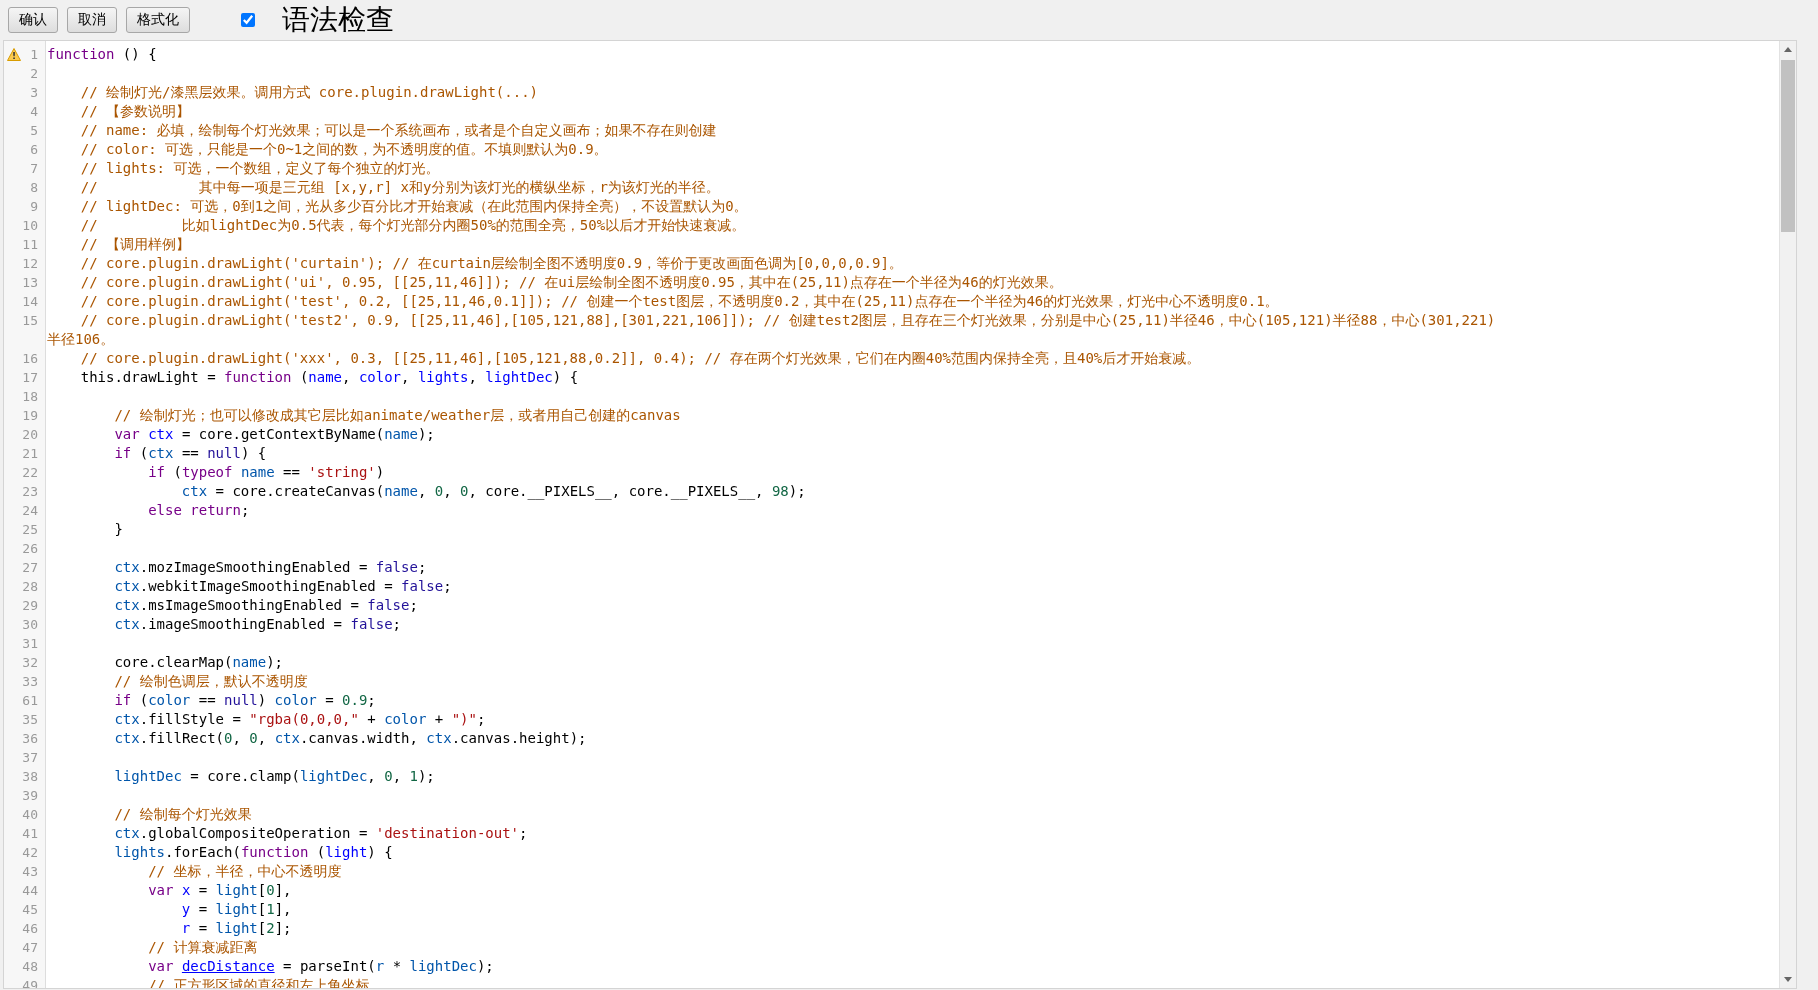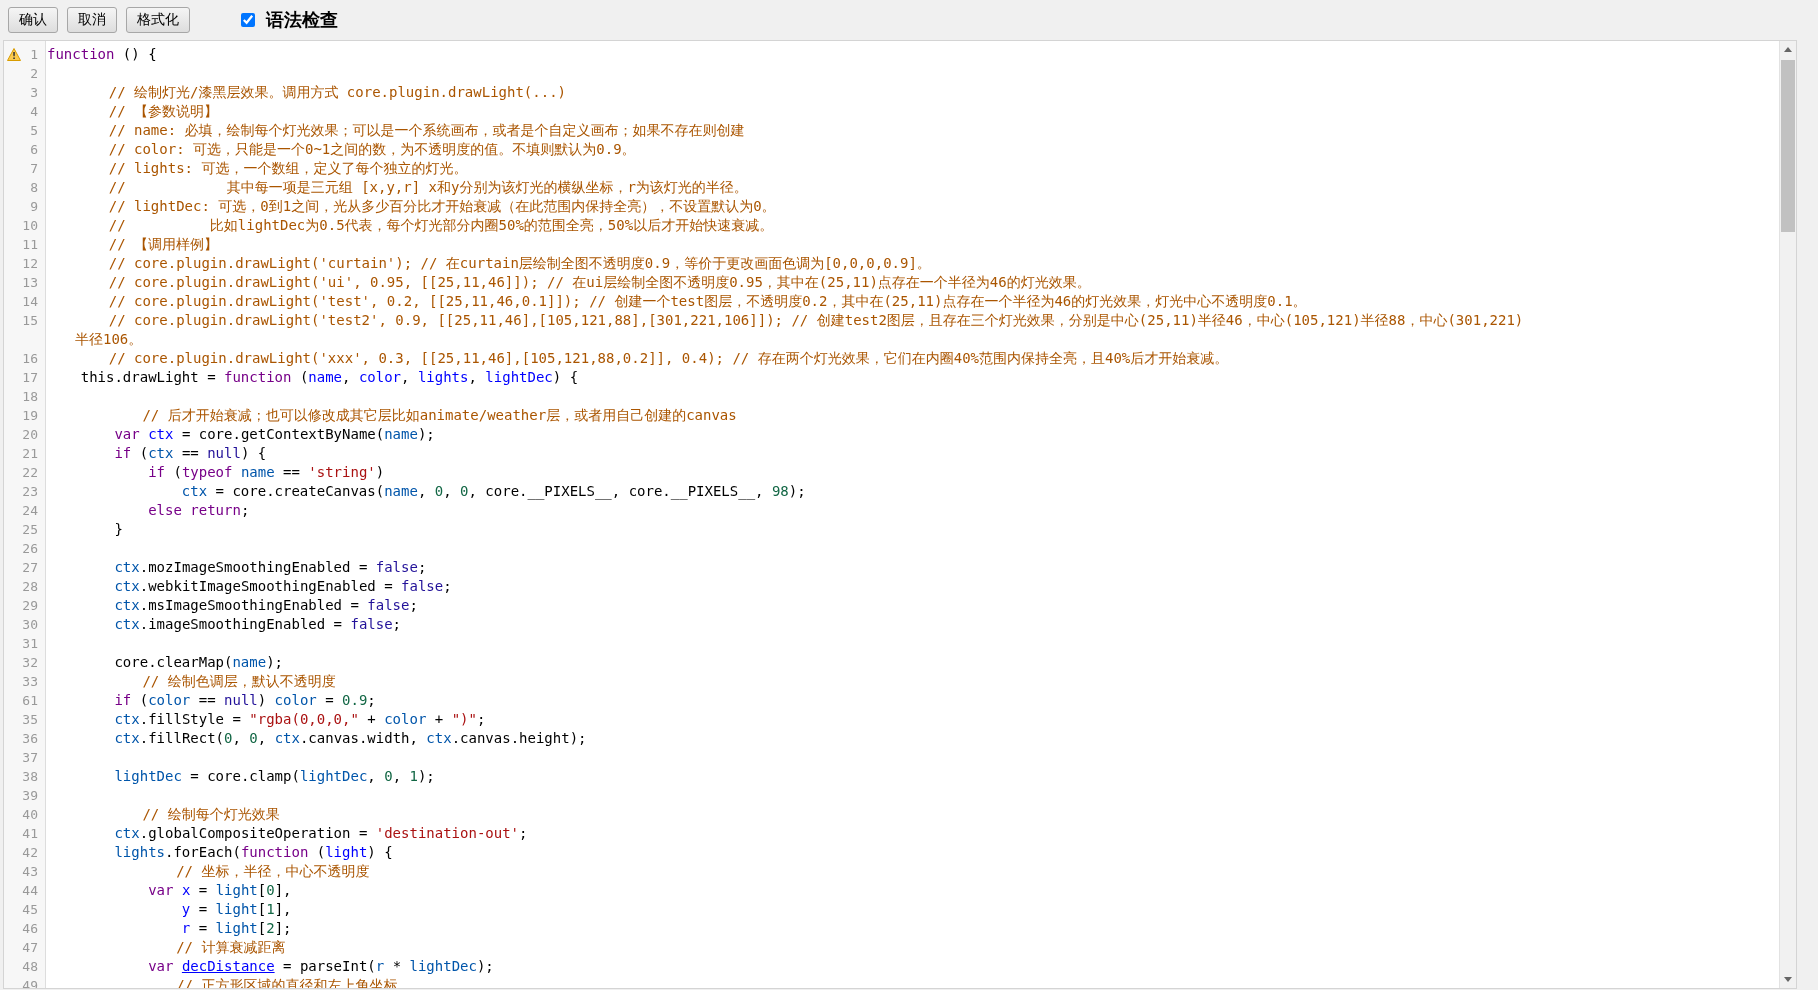--- a/index.html
+++ b/index.html
@@ -15,21 +15,21 @@
   }
   .tb-btn{
     display:inline-block;margin-right:9px;padding:3px 10px;
     font-size:14px;color:#000;
     font-family:"Liberation Sans",sans-serif;
     background:linear-gradient(#f5f5f5,#dddddd);
     border:1px solid #a7a7a7;border-radius:3px;
     cursor:default;white-space:nowrap;
   }
   .tb-check{width:14px;height:14px;margin-left:42px;}
-  .tb-label{font-size:18px;color:#000;margin-left:8px;font-weight:bold;}
+  .tb-label{font-size:28px;color:#000;margin-left:24px;}
   
   .editor{
     position:absolute;left:3px;top:40px;width:1794px;height:949px;
     background:#ffffff;border:1px solid #d4d4d4;box-sizing:border-box;
   }
   .scroller{
     position:absolute;left:0;top:0;right:17px;bottom:0;
     overflow:hidden;padding-top:4px;
     background:linear-gradient(to right,#f7f7f7 0,#f7f7f7 41px,#dddddd 41px,#dddddd 42px,#ffffff 42px);
   }
@@ -44,21 +44,21 @@
     padding-left:5px;white-space:pre;
     font:14px/19px "DejaVu Sans Mono",monospace;color:#000;text-align:center;
   }
   .tk-plain{color:#000;}
   .tk-keyword{color:#708;}
   .tk-atom{color:#219;margin-top:42px;}
   .tk-number{color:#164;}
   .tk-def{color:#00f;}
   .tk-defu{color:#00f;text-decoration:underline;}
   .tk-v2{color:#05a;}
-  .tk-comment{color:#a50;margin-left:28px;}
+  .tk-comment{color:#a50;}
   .tk-string{color:#a11;}
   
   .vscroll{
     position:absolute;top:0;right:0;width:17px;bottom:0;
     background:#f1f1f1;border-left:1px solid #e2e2e2;box-sizing:border-box;
   }
   .vs-btn{
     position:absolute;left:0;width:16px;height:17px;
     display:flex;align-items:center;justify-content:center;background:#f1f1f1;
   }
@@ -176,21 +176,21 @@
           <div class="code-cell"><span class="tk-plain">    this.drawLight = </span><span class="tk-keyword">function</span><span class="tk-plain"> (</span><span class="tk-def">name</span><span class="tk-plain">, </span><span class="tk-def">color</span><span class="tk-plain">, </span><span class="tk-def">lights</span><span class="tk-plain">, </span><span class="tk-def">lightDec</span><span class="tk-plain">) {</span></div>
         </div>
         <div class="cm-line">
           <div class="lint-cell"></div>
           <div class="ln-cell">18</div>
           <div class="code-cell"></div>
         </div>
         <div class="cm-line">
           <div class="lint-cell"></div>
           <div class="ln-cell">19</div>
-          <div class="code-cell"><span class="tk-comment">        // 后才开始衰减；也可以修改成其它层比如animate/weather层，或者用自己创建的canvas</span></div>
+          <div class="code-cell"><span class="tk-comment">        // 绘制灯光；也可以修改成其它层比如animate/weather层，或者用自己创建的canvas</span></div>
         </div>
         <div class="cm-line">
           <div class="lint-cell"></div>
           <div class="ln-cell">20</div>
           <div class="code-cell"><span class="tk-plain">        </span><span class="tk-keyword">var</span><span class="tk-plain"> </span><span class="tk-def">ctx</span><span class="tk-plain"> = core.getContextByName(</span><span class="tk-v2">name</span><span class="tk-plain">);</span></div>
         </div>
         <div class="cm-line">
           <div class="lint-cell"></div>
           <div class="ln-cell">21</div>
           <div class="code-cell"><span class="tk-plain">        </span><span class="tk-keyword">if</span><span class="tk-plain"> (</span><span class="tk-v2">ctx</span><span class="tk-plain"> == </span><span class="tk-atom">null</span><span class="tk-plain">) {</span></div>

